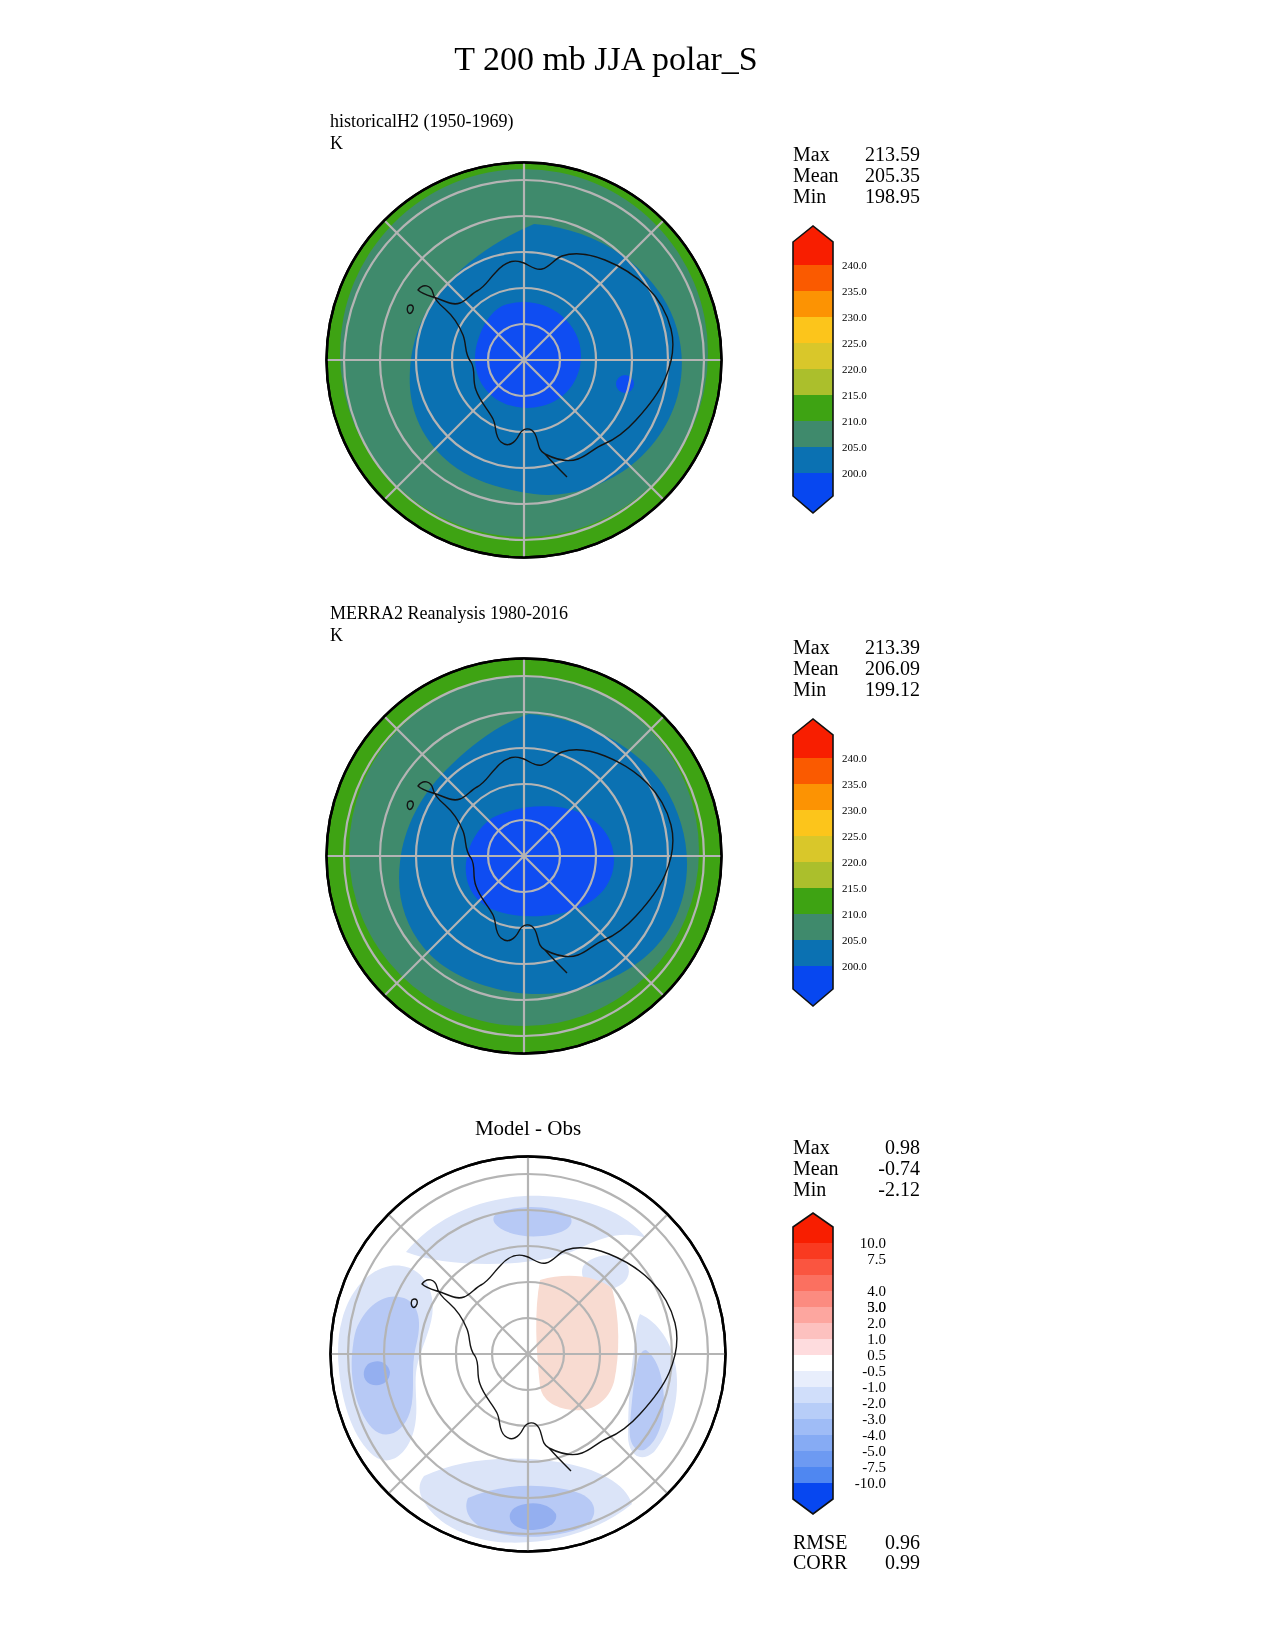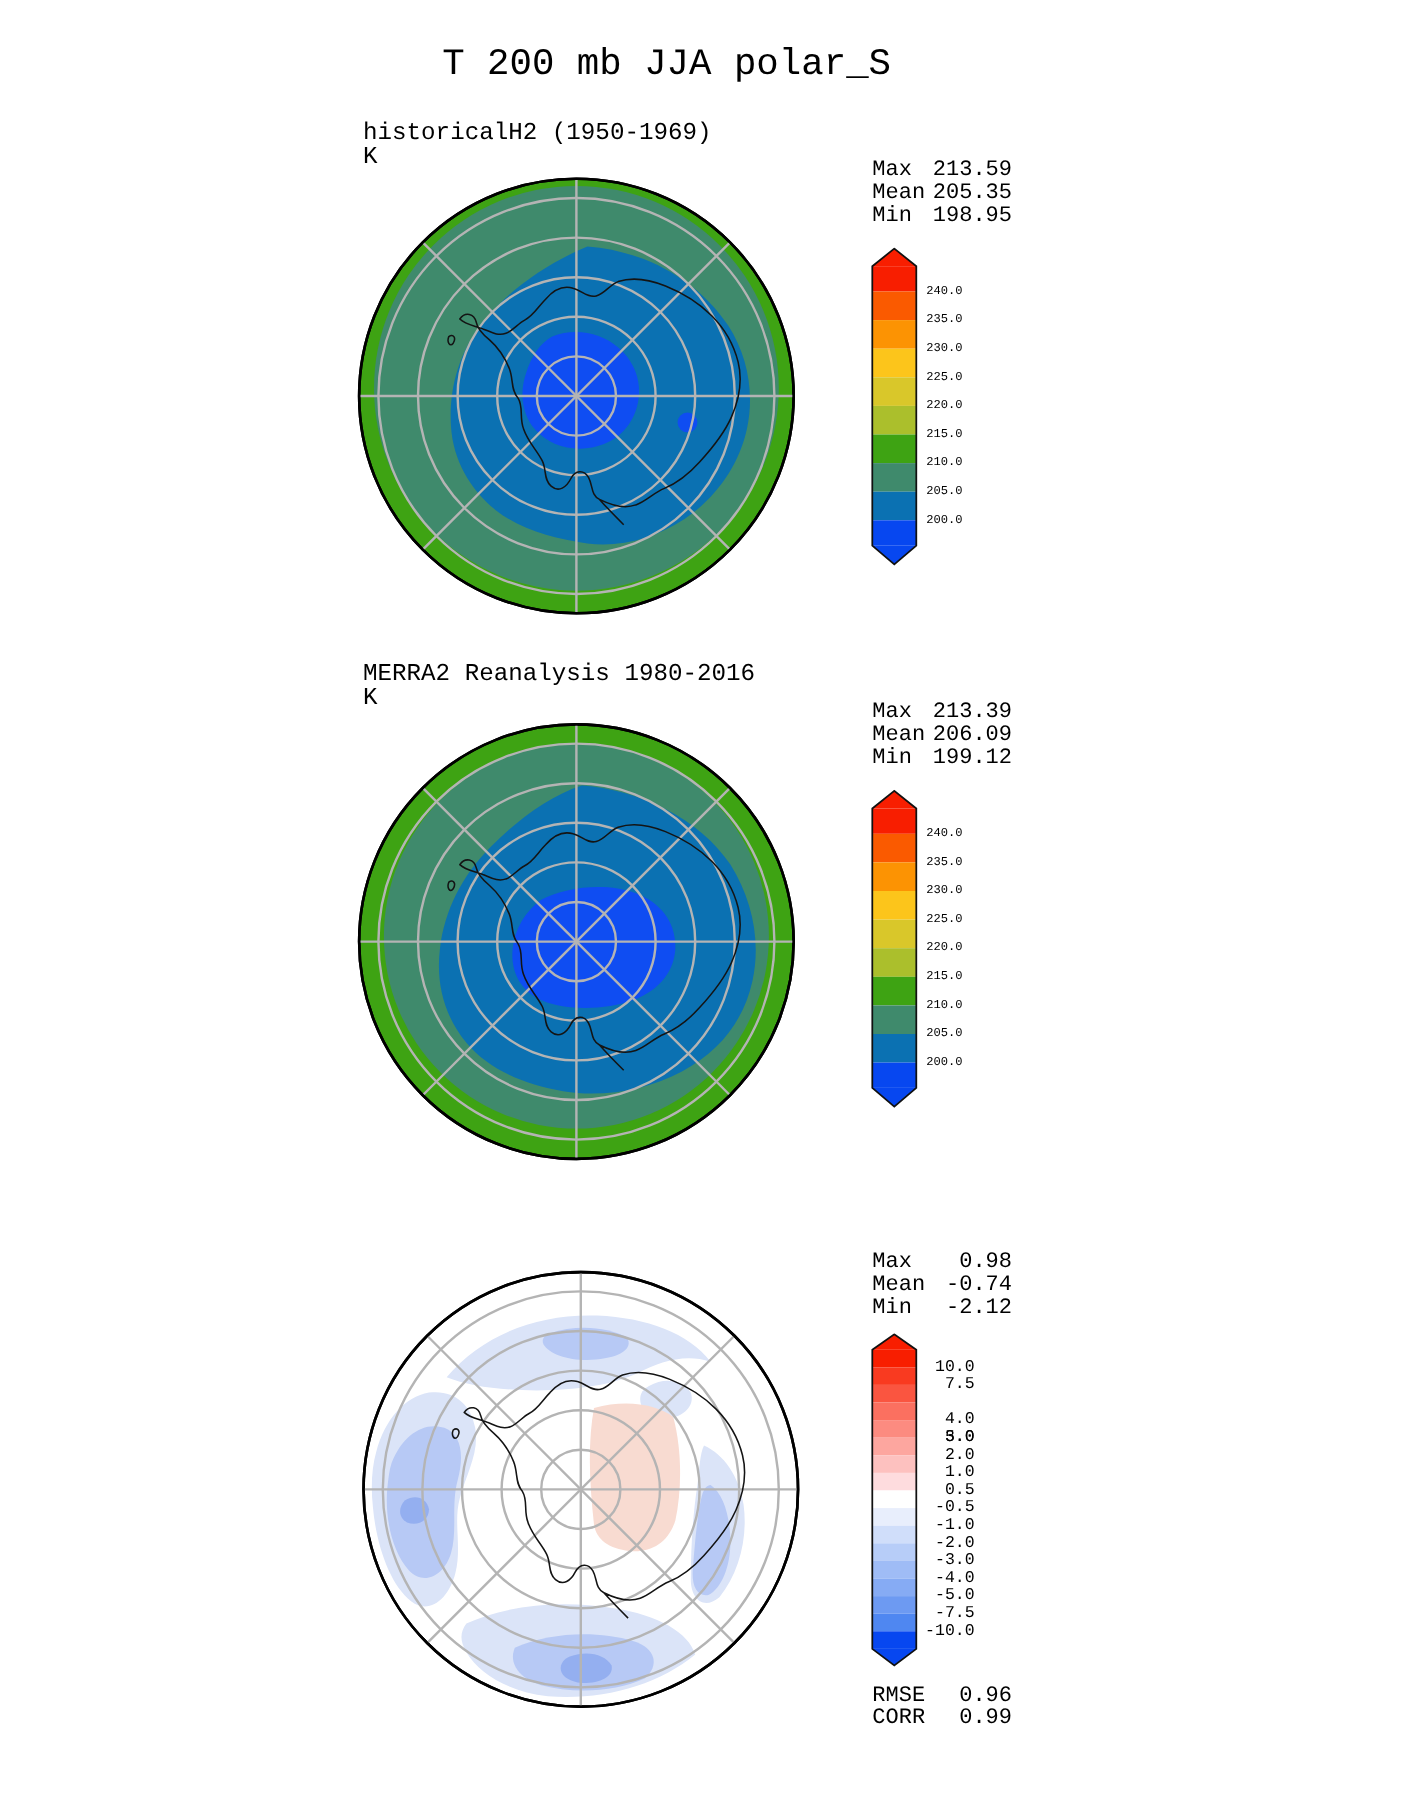--- a/index.html
+++ b/index.html
@@ -1,20 +1,20 @@
 <!DOCTYPE html>
 <html><head>
 <meta charset="utf-8">
 <style>
   html,body{margin:0;padding:0;background:#fff;}
   .page{position:relative;width:1275px;height:1650px;background:#ffffff;overflow:hidden;
-        font-family:Liberation Mono, monospace;color:#000;}
+        font-family:Liberation Serif, serif;color:#000;}
   .fig-title{position:absolute;top:40px;left:0;width:1212px;text-align:center;
              font-size:34px;font-weight:400;margin:0;letter-spacing:0;}
-  .panel-label{position:absolute;font-size:22px;line-height:22px;white-space:nowrap;}
+  .panel-label{position:absolute;font-size:18px;line-height:22px;white-space:nowrap;}
   .panel-label .units{display:block;}
   .diff-title{position:absolute;font-size:21px;text-align:center;}
   .map{position:absolute;}
   .stats{position:absolute;width:127px;font-size:20px;line-height:21px;}
   .stat-row{display:flex;justify-content:space-between;}
   .stat-name{text-align:left;}
   .stat-value{text-align:center;}
   .colorbar{position:absolute;width:150px;}
   .colorbar svg{position:absolute;left:0;top:0;}
   .cb-tick{position:absolute;white-space:nowrap;}
@@ -195,20 +195,21 @@
       <span class="cb-tick" style="top: 56px;">235.0</span>
       <span class="cb-tick" style="top: 82px;">230.0</span>
       <span class="cb-tick" style="top: 108px;">225.0</span>
       <span class="cb-tick" style="top: 134px;">220.0</span>
       <span class="cb-tick" style="top: 160px;">215.0</span>
       <span class="cb-tick" style="top: 186px;">210.0</span>
       <span class="cb-tick" style="top: 212px;">205.0</span>
       <span class="cb-tick" style="top: 238px;">200.0</span>
     </div>
 
+  <div class="diff-title" style="left:326px;top:1116px;width:404px">Model - Obs</div>
 
   <svg class="map" style="left:326px;top:1152px" width="404" height="404" viewBox="0 0 404 404">
     <defs>
         <clipPath id="clipC">
           <circle cx="202" cy="202" r="196.5"></circle>
         </clipPath>
       </defs>
     <circle cx="202" cy="202" r="197.5" fill="#ffffff" stroke="#000" stroke-width="2.4"></circle>
     <g clip-path="url(#clipC)">
       <g transform="translate(2,2)">

